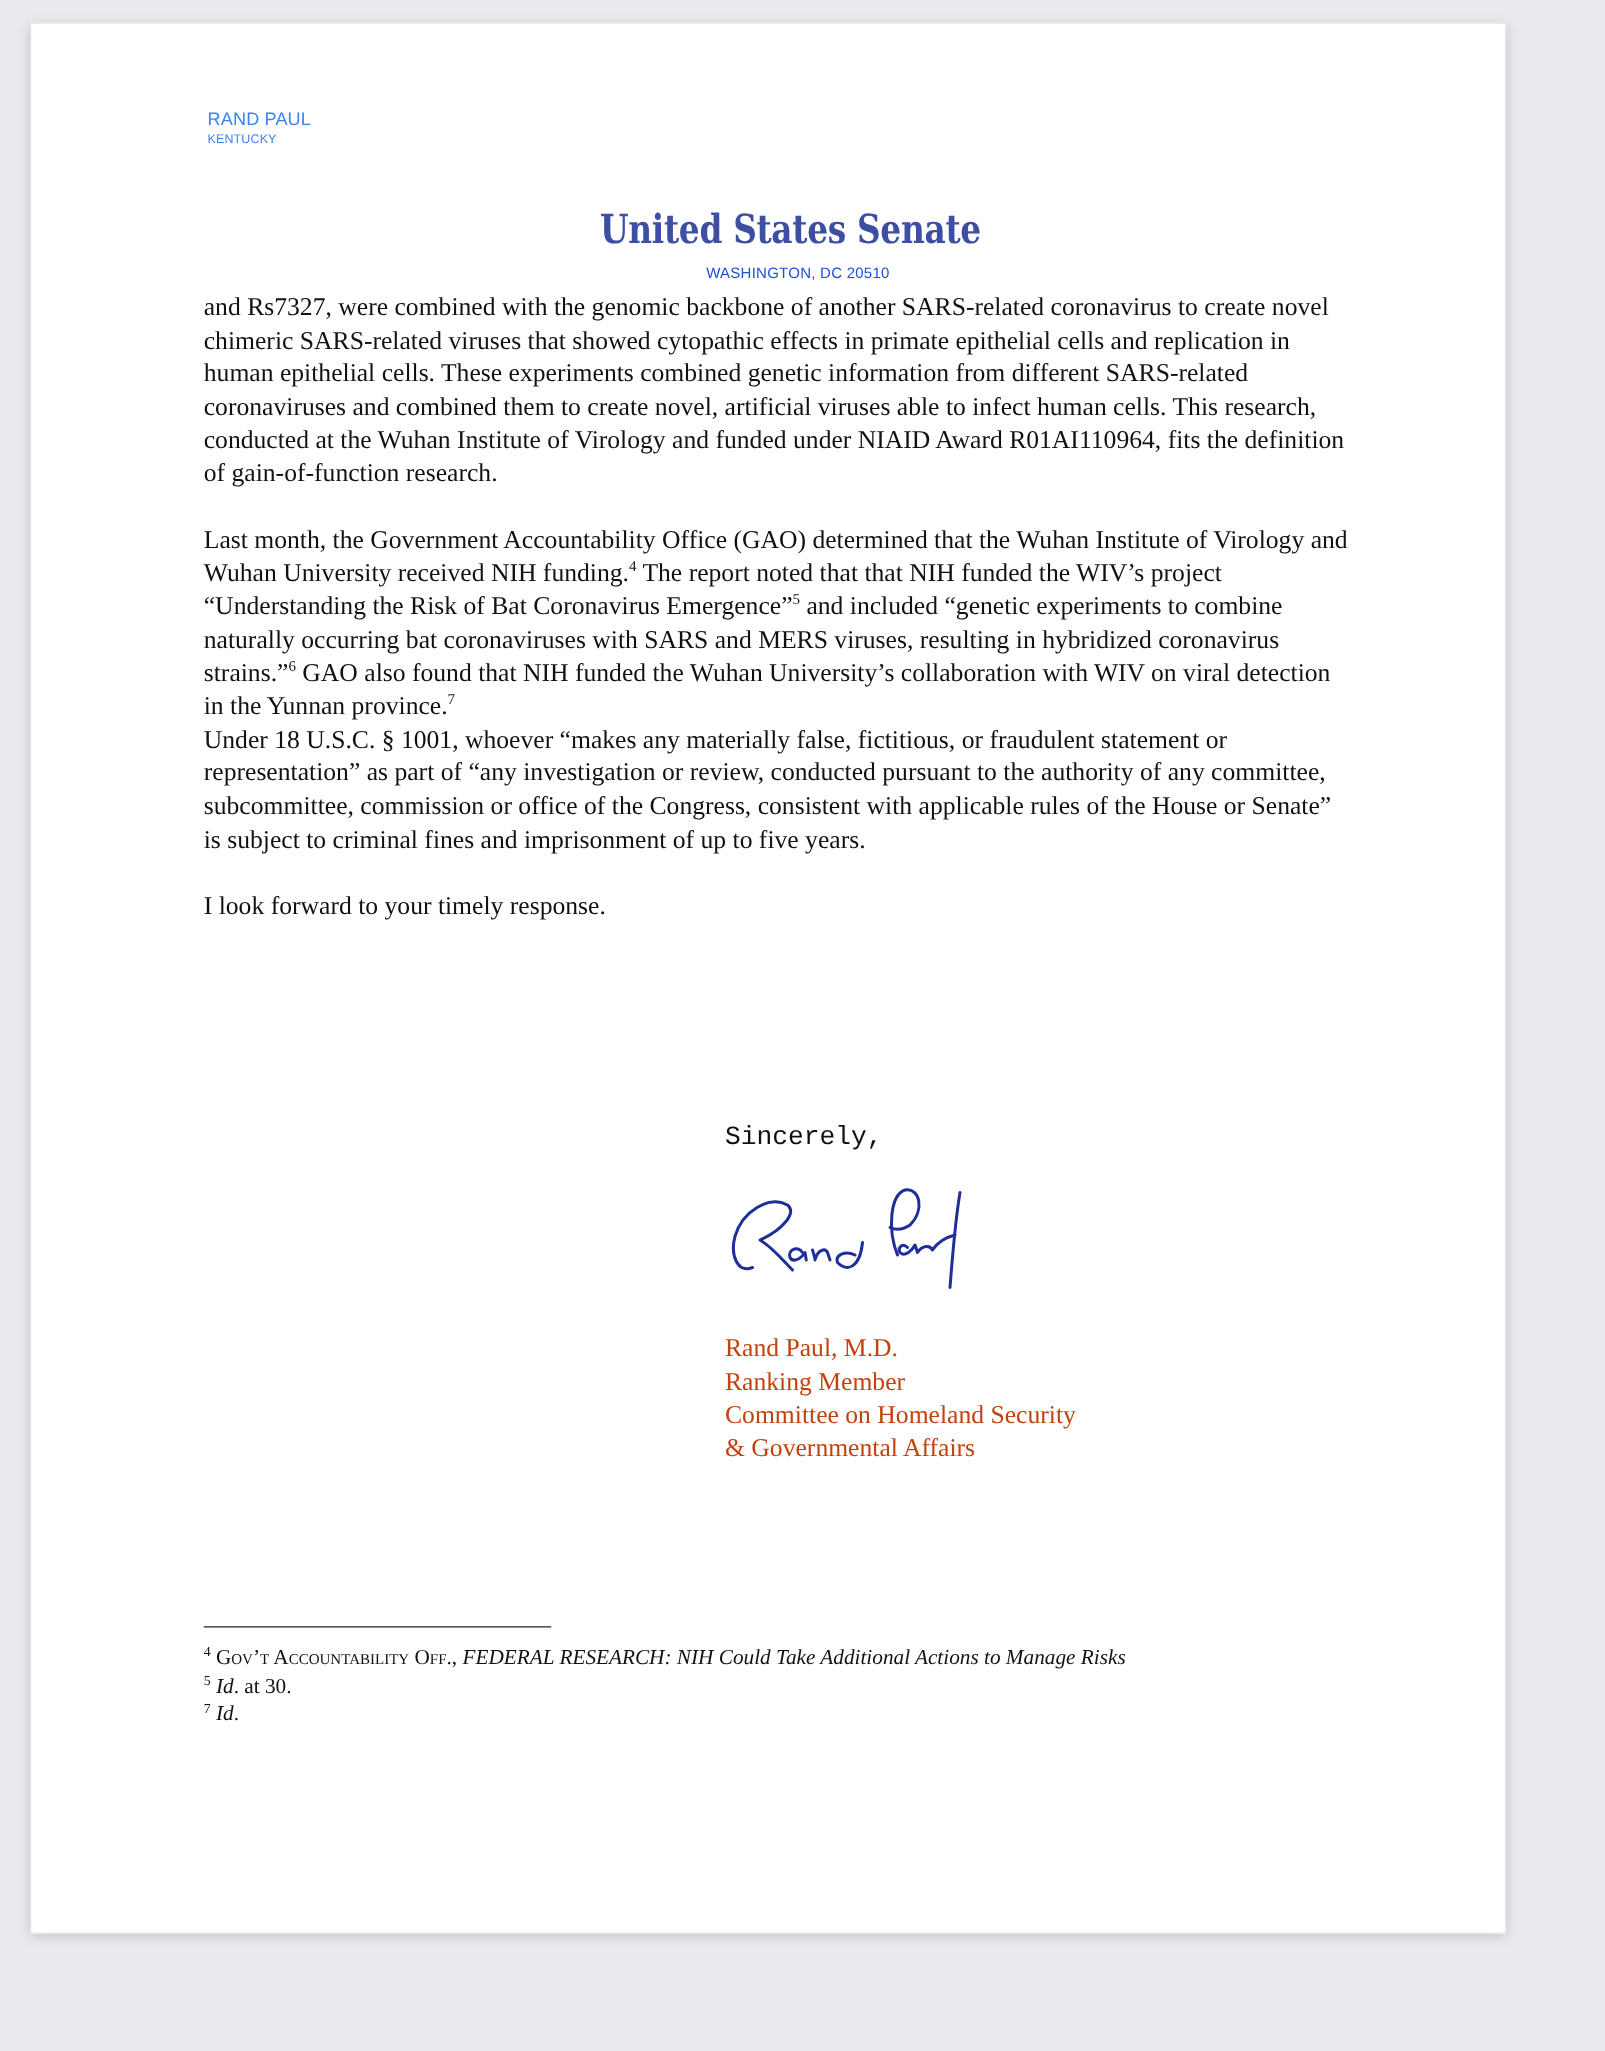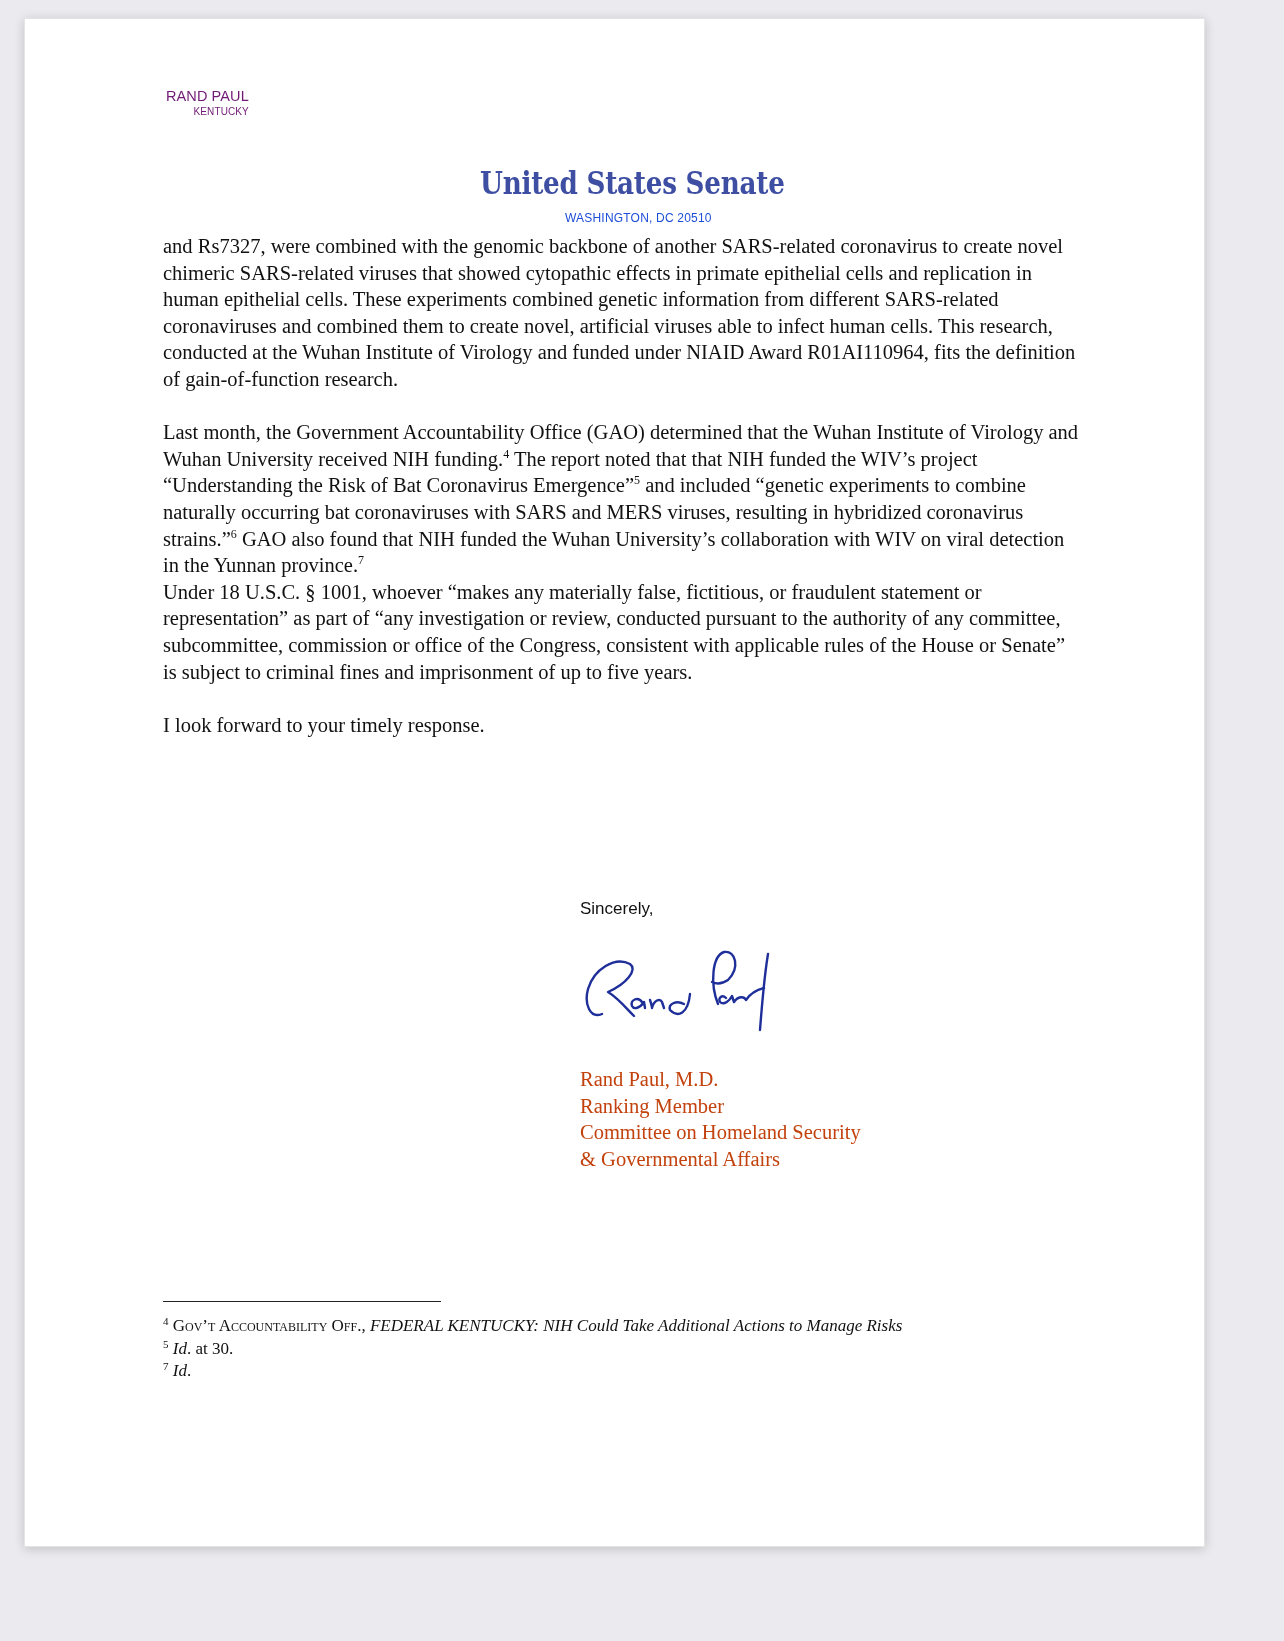--- a/index.html
+++ b/index.html
@@ -13,22 +13,22 @@
     position: absolute;
     left: 24px; top: 18px;
     width: 1179px; height: 1527px;
     background: #ffffff;
     box-shadow: 0 2px 10px rgba(0,0,0,0.18);
     border: 1px solid #e4e4e6;
   }
   .letterhead-name {
     position: absolute; left: 141px; top: 70px;
     font-family: "Liberation Sans", sans-serif;
-    font-size: 14.5px; color: #701a75; letter-spacing: 0.1px;
-    text-align: right; line-height: 15px;
+    font-size: 14.5px; color: #3b82f6; letter-spacing: 0.1px;
+    text-align: left; line-height: 15px;
   }
   .letterhead-name .state { font-size: 10px; display: block; }
   .senate-title {
     position: absolute; left: 455px; top: 145px;
     font-family: "DejaVu Serif", "Liberation Serif", serif;
     font-weight: bold; font-size: 32px;
     color: #3d4ea3;
     letter-spacing: -0.3px;
     transform: scaleX(0.82); transform-origin: left top;
     white-space: nowrap;
@@ -41,21 +41,21 @@
   .body-text {
     position: absolute; left: 138px; top: 214px;
     width: 920px;
     font-family: Liberation Serif, serif;
     font-size: 20.5px; line-height: 26.6px; color: #111;
   }
   .body-text p { margin: 0 0 26.6px 0; }
   sup { font-size: 12px; line-height: 0; vertical-align: 8px; }
   .closing {
     position: absolute; left: 555px; top: 880px;
-    font-family: Liberation Sans, sans-serif; font-size: 17px; color: #111;
+    font-family: Liberation Mono, monospace; font-size: 21px; color: #111;
   }
   .signature {
     position: absolute; left: 535px; top: 915px;
     width: 270px; height: 105px;
   }
   .sig-block {
     position: absolute; left: 555px; top: 1047px;
     font-family: "Liberation Serif", serif; font-size: 20.5px; line-height: 26.6px; color: #c2410c;
   }
   .sig-block div { white-space: nowrap; }
@@ -106,18 +106,18 @@
   <div class="sig-block">
     <div>Rand Paul, M.D.</div>
     <div>Ranking Member</div>
     <div>Committee on Homeland Security</div>
     <div>&amp; Governmental Affairs</div>
   </div>
 
   <div class="fn-rule"></div>
 
   <div class="footnotes">
-    <div><sup>4</sup> <span class="sc">Gov’t Accountability Off.</span><span>, </span><i>FEDERAL KENTUCKY: NIH Could Take Additional Actions to Manage Risks</i></div>
+    <div><sup>4</sup> <span class="sc">Gov’t Accountability Off.</span><span>, </span><i>FEDERAL RESEARCH: NIH Could Take Additional Actions to Manage Risks</i></div>
     <div><sup>5</sup> <i>Id</i><span>. at 30.</span></div>
     <div><sup>7</sup> <i>Id</i><span>.</span></div>
   </div>
 
 </div>
 
 </body></html>

